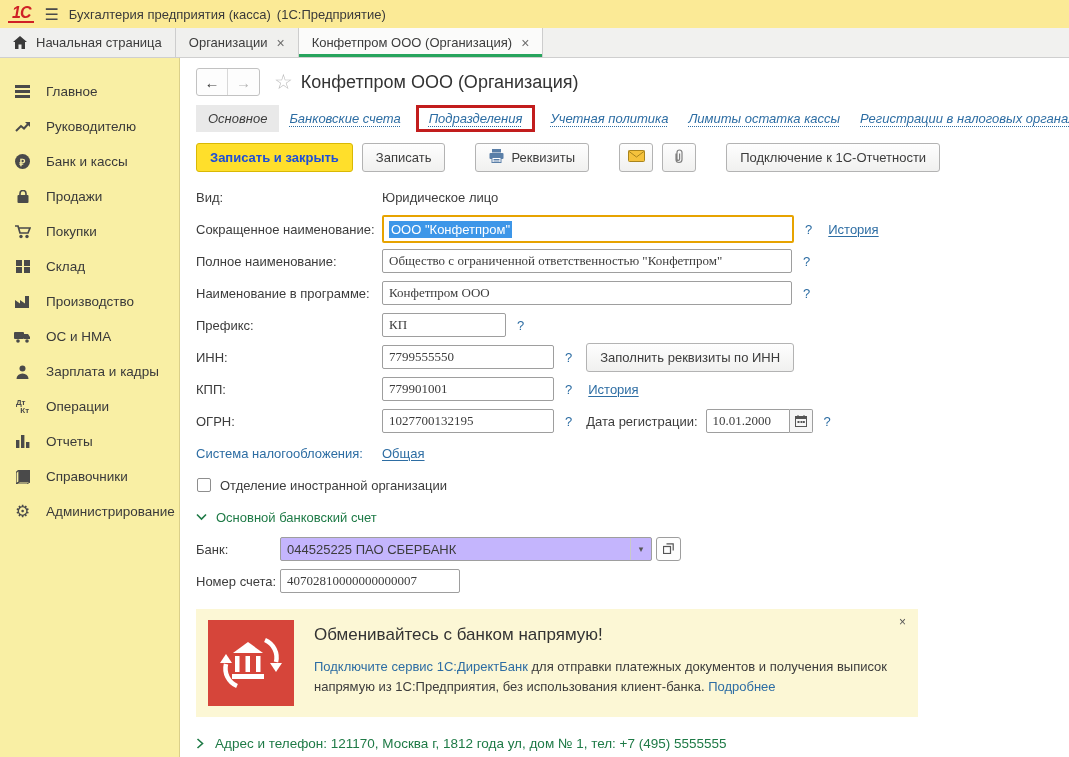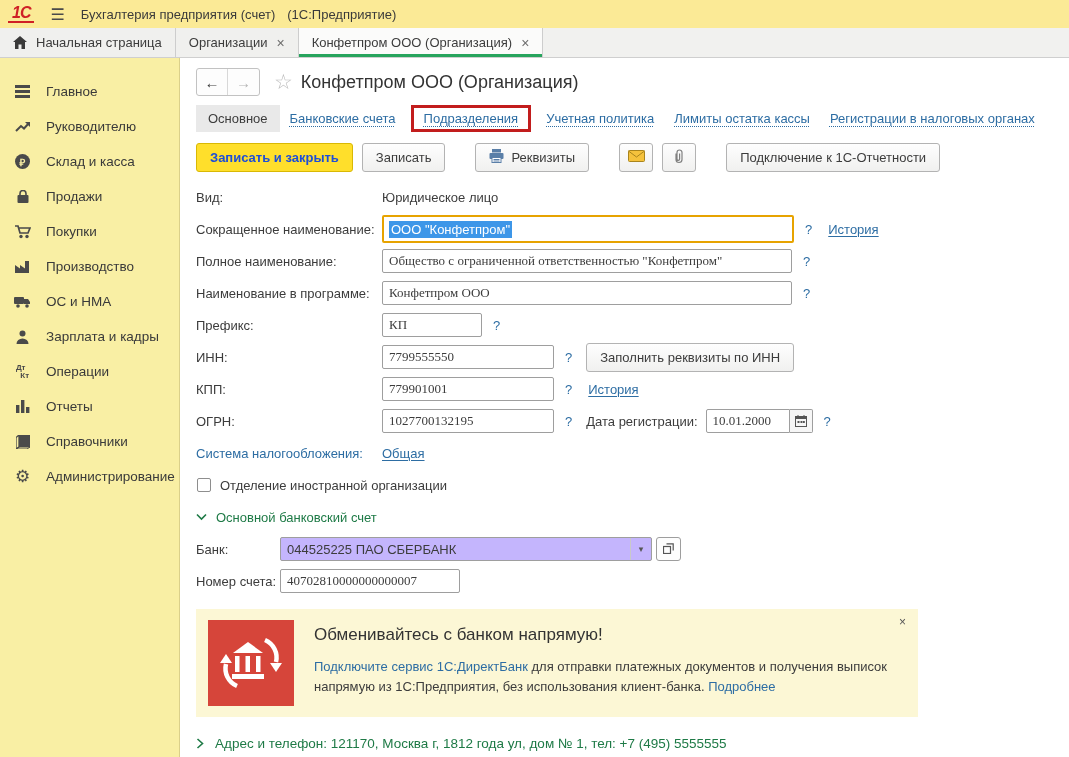--- a/index.html
+++ b/index.html
@@ -2,21 +2,21 @@
 <html><head>
 <meta charset="utf-8">
 <style>
   * { margin:0; padding:0; box-sizing:border-box; }
   html,body { background:#e9e9e9; }
   .app {
     width:1069px; height:757px; position:relative; overflow:hidden;
     font-family:"Liberation Sans", sans-serif; background:#fff; color:#3c3c3c;
   }
   
-  .titlebar { height:28px; background:#fbea96; display:flex; align-items:center; padding:0 8px; gap:6px; }
+  .titlebar { height:28px; background:#fbea96; display:flex; align-items:center; padding:0 8px; }
   .logo { color:#cf2026; font-weight:bold; font-size:16px; font-style:italic; letter-spacing:-1px; padding:0 4px; border-bottom:2px solid #cf2026; line-height:1; }
   .hamburger { font-size:16px; color:#4a4a4a; padding:0 10px; cursor:pointer; }
   .app-title { font-size:13px; color:#3a3a3a; }
   .platform-title { font-size:13px; color:#3a3a3a; margin-left:6px; }
   
   .tabbar { height:30px; background:#f1f1ef; display:flex; border-bottom:1px solid #cfcfcf; }
   .tab { display:flex; align-items:center; padding:0 13px; font-size:13px; color:#3c3c3c; border-right:1px solid #cdcdcd; cursor:pointer; position:relative; background:#f0f0ee; }
   .tab.active { background:#fbfbfa; }
   .tab.active::after { content:''; position:absolute; left:0; right:0; bottom:0; height:3px; background:#27a45d; }
   .tab .close { color:#6d6d6d; font-size:14px; margin-left:9px; cursor:pointer; }
@@ -32,38 +32,38 @@
   .main { flex:1; background:#fff; padding:10px 0 0 16px; overflow:hidden; }
   
   .hdr { display:flex; align-items:center; }
   .navbtns { display:flex; border:1px solid #c2c2c2; border-radius:3px; background:#fdfdfd; overflow:hidden; }
   .navbtn { width:31px; height:26px; display:flex; align-items:center; justify-content:center; font-size:15px; cursor:pointer; }
   .navbtn.back { color:#3a3a3a; border-right:1px solid #d8d8d8; }
   .navbtn.fwd { color:#b5b5b5; }
   .star { color:#bdbdbd; font-size:21px; margin:0 8px 0 14px; cursor:pointer; }
   .page-title { font-size:18px; color:#333; }
   
-  .navrow { display:flex; align-items:center; margin-top:9px; font-size:13px; }
+  .navrow { display:flex; align-items:center; margin-top:9px; font-size:13px;font-style:italic; }
   .nav-active { background:#e9e9e9; padding:6px 12px; color:#3c3c3c; cursor:pointer; }
   .navlink { color:#2d6da3; padding:6px 10px; text-decoration:underline dotted; text-underline-offset:3px; text-decoration-thickness:1px; cursor:pointer; white-space:nowrap; }
   .red-box { border:3px solid #c21d1d; padding:3px 7px; margin:0 5px; }
   .red-box .navlink { padding:0 3px; }
   
   .toolbar { display:flex; align-items:center; gap:9px; margin-top:11px; }
   .btn { height:29px; display:inline-flex; align-items:center; gap:7px; padding:0 13px; background:linear-gradient(#fefefe,#f0f0ef); border:1px solid #b3b3b3; border-radius:3px; font-size:13px; color:#3c3c3c; cursor:pointer; white-space:nowrap; }
   .btn-primary { background:#ffdf2b; border:1px solid #d9b804; font-weight:bold; color:#1d4ed8; }
   .btn-icon { width:34px; padding:0; justify-content:center; }
   .tb-gap { width:12px; }
   
   .form { margin-top:9px; font-size:13px; }
   .frow { display:flex; align-items:center; height:32px; }
   .flabel { width:186px; flex-shrink:0; color:#3c3c3c; }
   .flabel-sm { width:84px; flex-shrink:0; }
   .inp { height:24px; border:1px solid #9e9e9e; border-radius:2px; padding:0 6px; font-size:13px; font-family:Liberation Serif, serif; color:#3c3c3c; background:#fff; }
-  .w410 { width:410px; } .w172 { width:172px; } .w100 { width:100px; } .w84 { width:84px; } .w180 { width:180px; }
+  .w410 { width:410px; } .w172 { width:172px; } .w100 { width:124px; } .w84 { width:84px; } .w180 { width:180px; }
   .focus-input { width:412px; height:28px; border:2px solid #e7a300; border-radius:2px; background:#fff; display:flex; align-items:center; padding:0 5px; cursor:text; }
   .selected-text { background:#3d96e8; color:#fff; padding:1px 2px; font-size:13px; }
   .help { color:#2d6da3; margin-left:11px; cursor:pointer; }
   .hlink { color:#2d6da3; text-decoration:underline; text-underline-offset:2px; margin-left:16px; cursor:pointer; }
   .blue-label { color:#2d6da3; }
   .tax-link { color:#2d6da3; text-decoration:underline; text-underline-offset:2px; cursor:pointer; }
   .checkbox { width:14px; height:14px; border:1px solid #8e8e8e; border-radius:2px; background:#fff; margin:0 9px 0 1px; cursor:pointer; flex-shrink:0; }
   .section-head { color:#1e7a46; display:flex; align-items:center; gap:9px; cursor:pointer; }
   .combo { display:flex; align-items:stretch; width:372px; height:24px; border:1px solid #9e9e9e; border-radius:2px; background:#c4b5fd; }
   .combo-text { flex:1; display:flex; align-items:center; padding:0 6px; overflow:hidden; white-space:nowrap; }
@@ -85,21 +85,21 @@
   .chev { flex-shrink:0; display:flex; }
 </style>
 </head>
 <body>
 
 <div class="app">
 
   <div class="titlebar">
     <span class="logo">1С</span>
     <span class="hamburger">☰</span>
-    <span class="app-title">Бухгалтерия предприятия (счет)</span>
+    <span class="app-title">Бухгалтерия предприятия (касса)</span>
     <span class="platform-title">(1С:Предприятие)</span>
   </div>
 
   <div class="tabbar">
     <div class="tab">
       <span class="home-icon">
         <svg width="14" height="13" viewBox="0 0 14 13">
             <path d="M7 0 L14 6 H12 V13 H8.5 V8.5 H5.5 V13 H2 V6 H0 Z" fill="#3a3a3a"></path>
           </svg>
       </span>
@@ -134,40 +134,51 @@
               <path d="M1 11 L6 6 L9 8.5 L14 3" fill="none" stroke="#4a4a4a" stroke-width="2"></path>
               <path d="M10 2 H15 V7 Z" fill="#4a4a4a"></path>
             </svg>
         </span>
         <span>Руководителю</span>
       </div>
       <div class="side-item">
         <span class="side-icon">
             <span class="rub-circle">₽</span>
           </span>
-        <span>Склад и касса</span>
+        <span>Банк и кассы</span>
       </div>
       <div class="side-item">
         <span class="side-icon">
           <svg width="14" height="14" viewBox="0 0 14 14">
               <path d="M4 5 V3.5 a3 3 0 0 1 6 0 V5" fill="none" stroke="#4a4a4a" stroke-width="1.6"></path>
               <rect x="1.5" y="5" width="11" height="8" rx="1" fill="#4a4a4a"></rect>
             </svg>
         </span>
         <span>Продажи</span>
       </div>
       <div class="side-item">
         <span class="side-icon">
           <svg width="16" height="14" viewBox="0 0 16 14">
               <path d="M0 1 H3 L5 8 H13 L15 3 H4" fill="none" stroke="#4a4a4a" stroke-width="1.7"></path>
               <circle cx="6" cy="11.5" r="1.7" fill="#4a4a4a"></circle>
               <circle cx="12" cy="11.5" r="1.7" fill="#4a4a4a"></circle>
             </svg>
         </span>
         <span>Покупки</span>
+      </div>
+      <div class="side-item">
+        <span class="side-icon">
+          <svg width="14" height="13" viewBox="0 0 14 13">
+              <rect x="0" y="0" width="6" height="6" fill="#4a4a4a"></rect>
+              <rect x="8" y="0" width="6" height="6" fill="#4a4a4a"></rect>
+              <rect x="0" y="7" width="6" height="6" fill="#4a4a4a"></rect>
+              <rect x="8" y="7" width="6" height="6" fill="#4a4a4a"></rect>
+            </svg>
+        </span>
+        <span>Склад</span>
       </div>
       <div class="side-item">
         <span class="side-icon">
           <svg width="15" height="13" viewBox="0 0 15 13">
               <path d="M0 13 V5 L5 8.5 V5 L10 8.5 V1 H14 V13 Z" fill="#4a4a4a"></path>
             </svg>
         </span>
         <span>Производство</span>
       </div>
       <div class="side-item">

